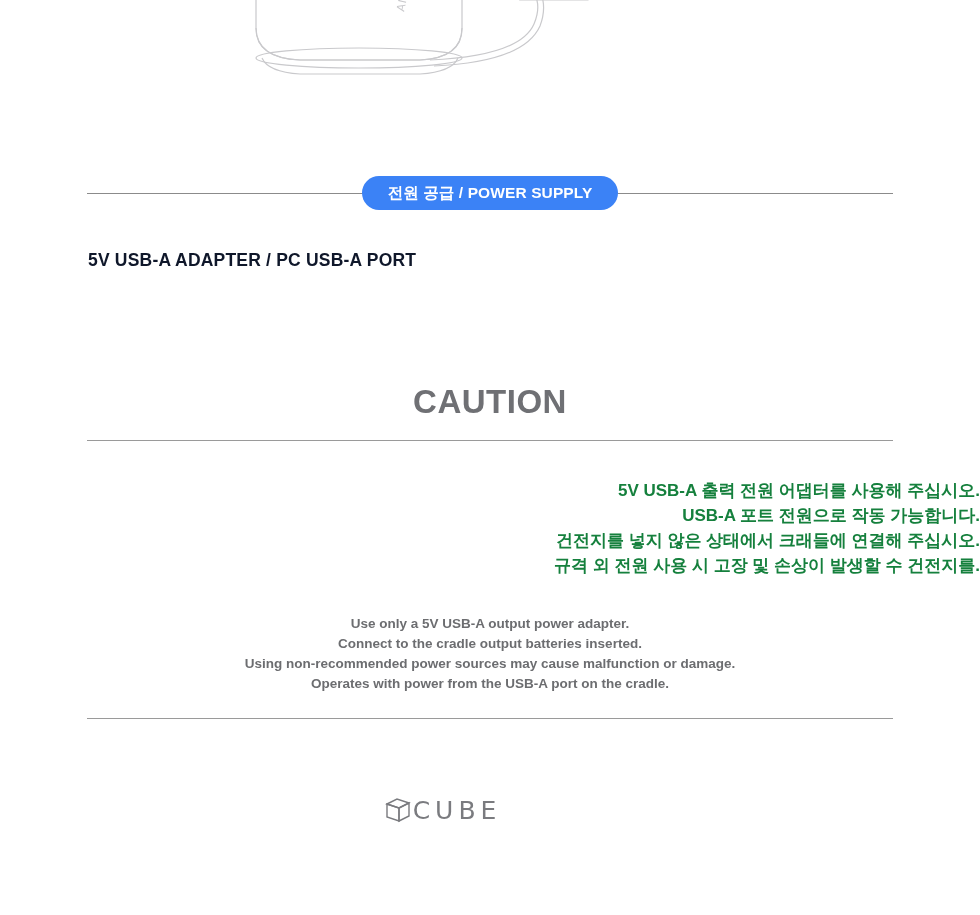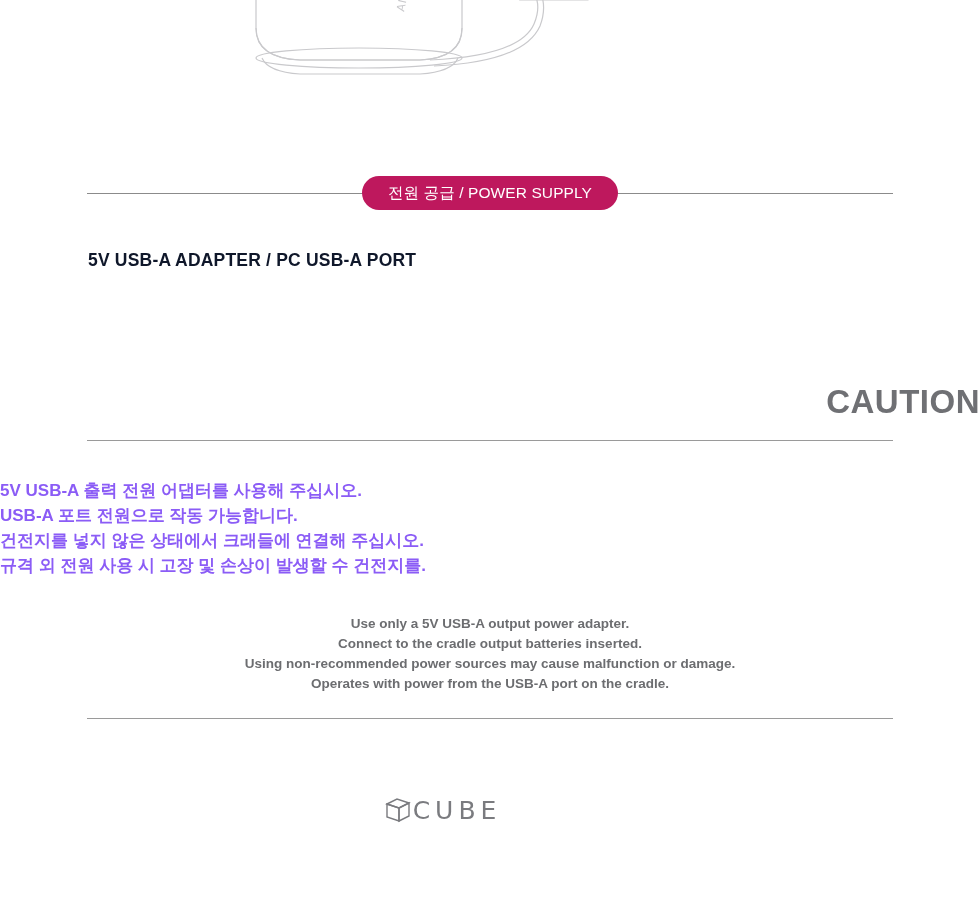--- a/index.html
+++ b/index.html
@@ -48,28 +48,28 @@
     position: absolute;
     left: 0;
     right: 0;
     top: 17px;
     height: 1px;
     background: #8b8b8b;
   }
   .pill {
     position: relative;
     z-index: 2;
-    background: #be185d;
+    background: #3b82f6;
     color: #ffffff;
     border-radius: 17px;
     height: 34px;
     line-height: 34px;
     padding: 0 26px;
     font-size: 15.5px;
-    font-weight: normal;
+    font-weight: bold;
     letter-spacing: 0.1px;
     white-space: nowrap;
   }
 
   
   .spec-line {
     position: absolute;
     left: 88px;
     top: 250px;
     font-size: 17.5px;
@@ -77,46 +77,46 @@
     color: #0f172a;
     letter-spacing: 0.2px;
   }
 
   
   .caution-title {
     position: absolute;
     left: 0;
     top: 383px;
     width: 980px;
-    text-align: right;
+    text-align: center;
     font-size: 33px;
     font-weight: bold;
     color: #6f7074;
     letter-spacing: 0.5px;
   }
   .hr {
     position: absolute;
     left: 87px;
     width: 806px;
     height: 1px;
     background: #9a9a9a;
   }
   .hr-top { top: 440px; }
   .hr-bottom { top: 718px; }
 
   .kr-block {
     position: absolute;
     left: 0;
     top: 478px;
     width: 980px;
-    text-align: left;
+    text-align: right;
     font-size: 17px;
     font-weight: bold;
     line-height: 25px;
-    color: #8b5cf6;
+    color: #15803d;
   }
   .en-block {
     position: absolute;
     left: 0;
     top: 594px;
     width: 980px;
     text-align: center;
     font-size: 13.5px;
     font-weight: bold;
     line-height: 20px;

